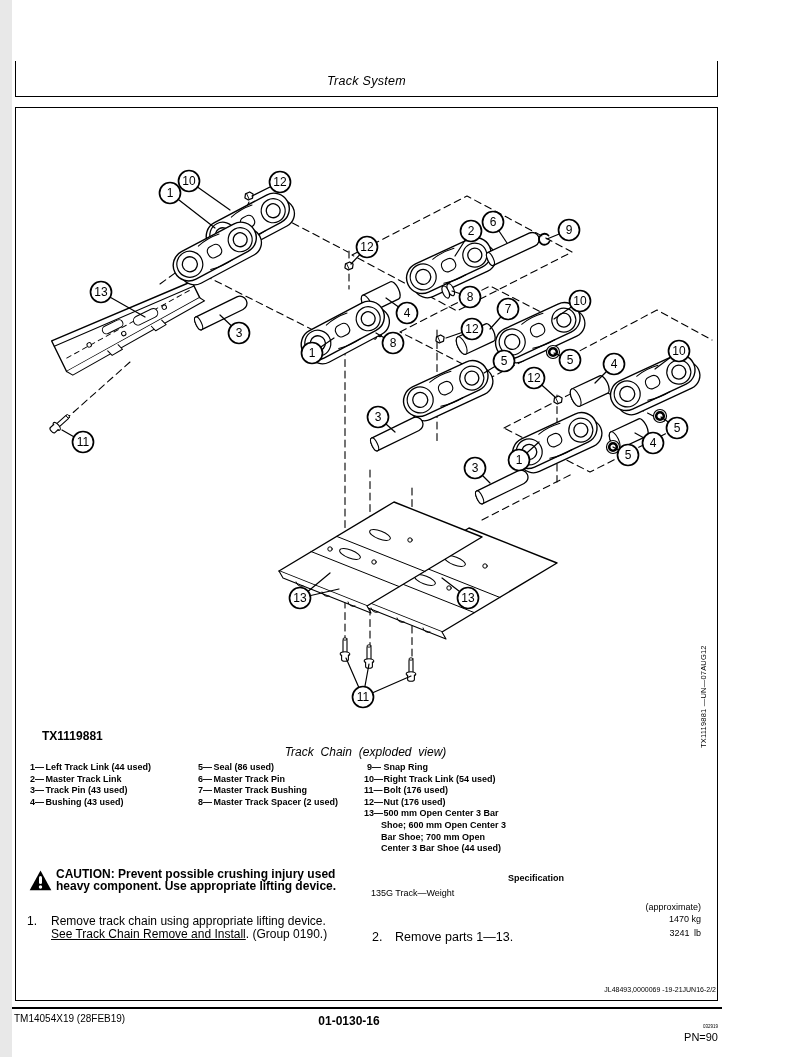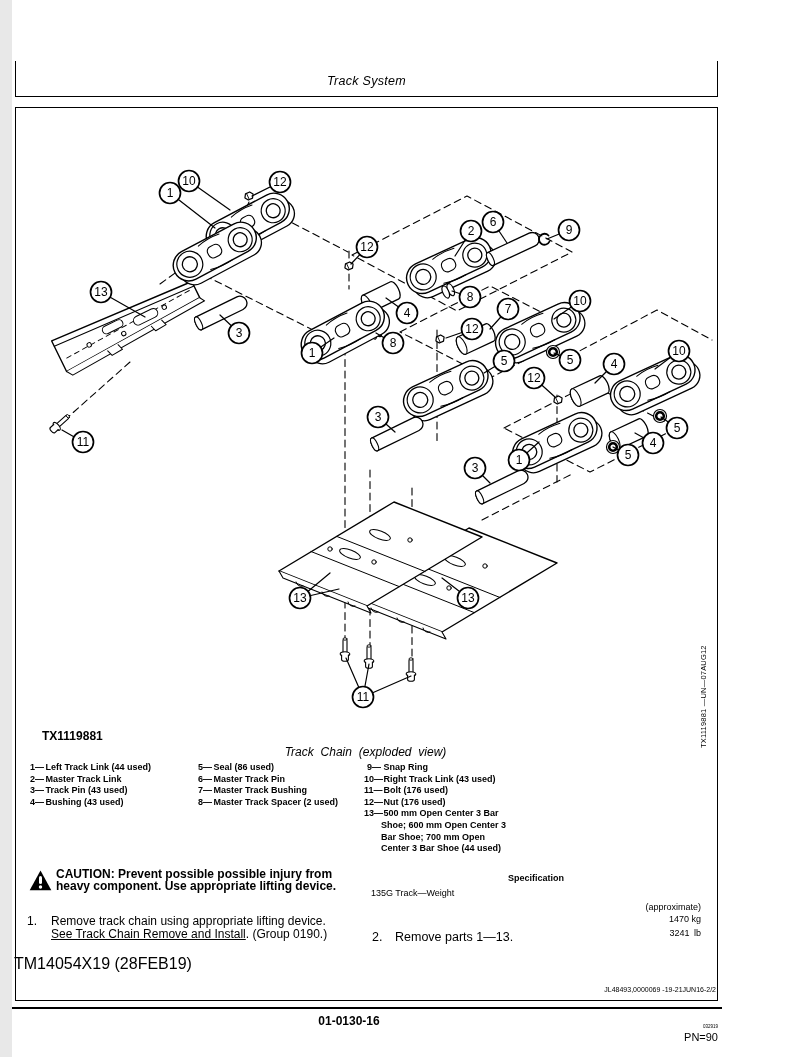--- a/index.html
+++ b/index.html
@@ -39,21 +39,21 @@
   .spec-heading{text-align:center;font-weight:bold;}
   .spec-item{margin-top:5px;}
   .spec-row{display:flex;align-items:flex-end;margin-top:4px;flex-direction:column;}
   .dots{flex:1;border-bottom:1.3px dotted #000;height:7px;margin:0 3px 1px 3px;}
   .spec-lb{text-align:right;margin-top:4px;word-spacing:2px;}
   .step-2{left:360px;top:931px;width:330px;font-size:12.5px;}
   .step-2 .snum{width:23px;}
   
   .jl-code{left:360px;top:986px;width:344px;text-align:right;font-size:7px;}
   .footer-rule{left:0;top:1007px;width:710px;height:0;border-top:2px solid #000;}
-  .footer-left{left:2px;top:955px;font-size:16px;}
+  .footer-left{left:2px;top:1013px;font-size:10px;}
   .footer-center{left:252px;top:1014px;width:170px;text-align:center;font-weight:bold;font-size:12px;}
   .footer-right{left:400px;top:1012px;width:306px;text-align:right;font-size:11.5px;}
   .footer-code{left:400px;top:1024px;width:306px;text-align:right;font-size:4.5px;}
   .footer-pn{left:400px;top:1031px;width:306px;text-align:right;font-size:11px;}
 </style>
 </head>
 <body>
 
 <div class="page">
 
@@ -392,21 +392,21 @@
         <span class="ptext"> Master Track Spacer (2 used)</span>
       </div>
     </div>
   <div class="pcol pcol3">
       <div class="pitem">
         <span class="pnum">9—</span>
         <span class="ptext"> Snap Ring</span>
       </div>
       <div class="pitem">
         <span class="pnum">10—</span>
-        <span class="ptext"> Right Track Link (43 used)</span>
+        <span class="ptext"> Right Track Link (54 used)</span>
       </div>
       <div class="pitem">
         <span class="pnum">11—</span>
         <span class="ptext"> Bolt (176 used)</span>
       </div>
       <div class="pitem">
         <span class="pnum">12—</span>
         <span class="ptext"> Nut (176 used)</span>
       </div>
       <div class="pitem">
@@ -416,21 +416,21 @@
     </div>
 
   <div class="abs caution">
     <span class="warn-icon">
       <svg width="23" height="21" viewBox="0 0 23 21">
         <path d="M11.5,0.5 L22.3,20.3 H0.7 Z" fill="#000"></path>
         <rect x="10" y="6" width="3" height="8" rx="1.5" fill="#fff"></rect>
         <circle cx="11.5" cy="17" r="1.7" fill="#fff"></circle>
       </svg>
     </span>
-    <span class="caution-text">CAUTION: Prevent possible possible injury from heavy component. Use appropriate lifting device.</span>
+    <span class="caution-text">CAUTION: Prevent possible crushing injury used heavy component. Use appropriate lifting device.</span>
   </div>
 
   <div class="abs step step-1">
     <span class="snum">1.</span>
     <span><span>Remove track chain using appropriate lifting device.</span><br>
       <span class="ulink">See Track Chain Remove and Install</span><span>. (Group 0190.)</span>
     </span>
   </div>
 
   <div class="abs spec">

